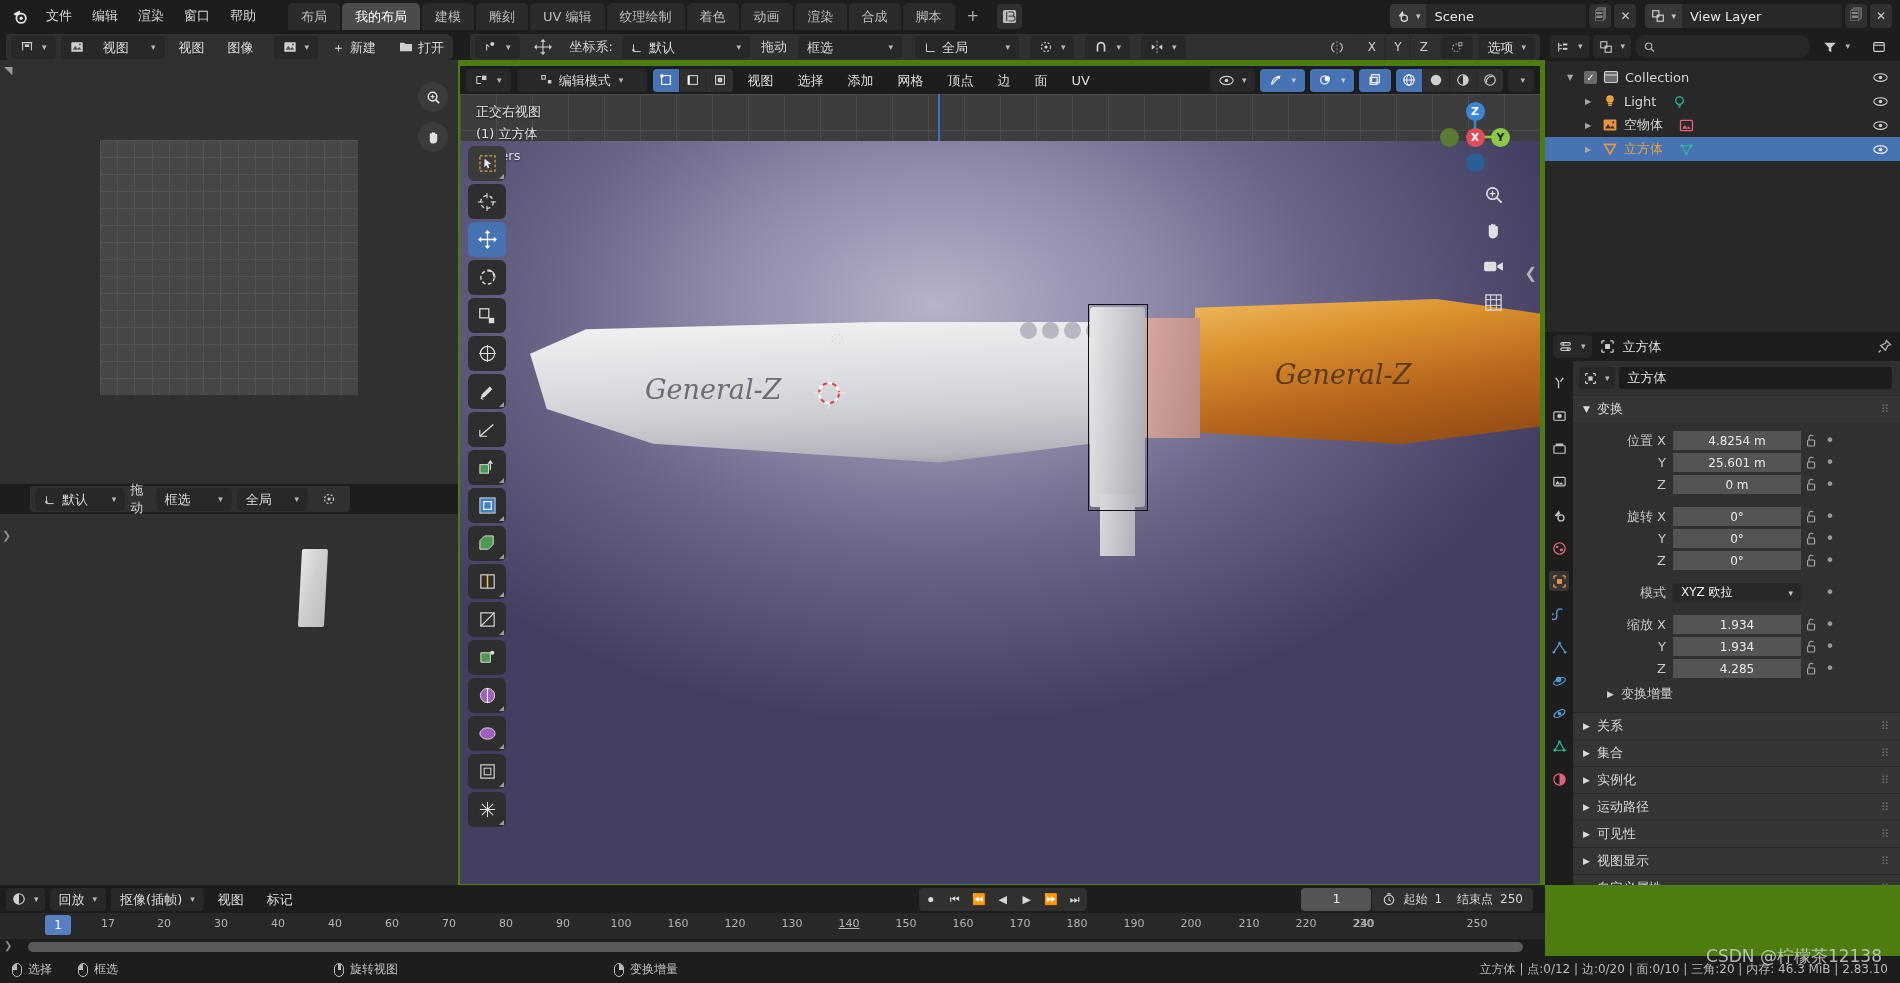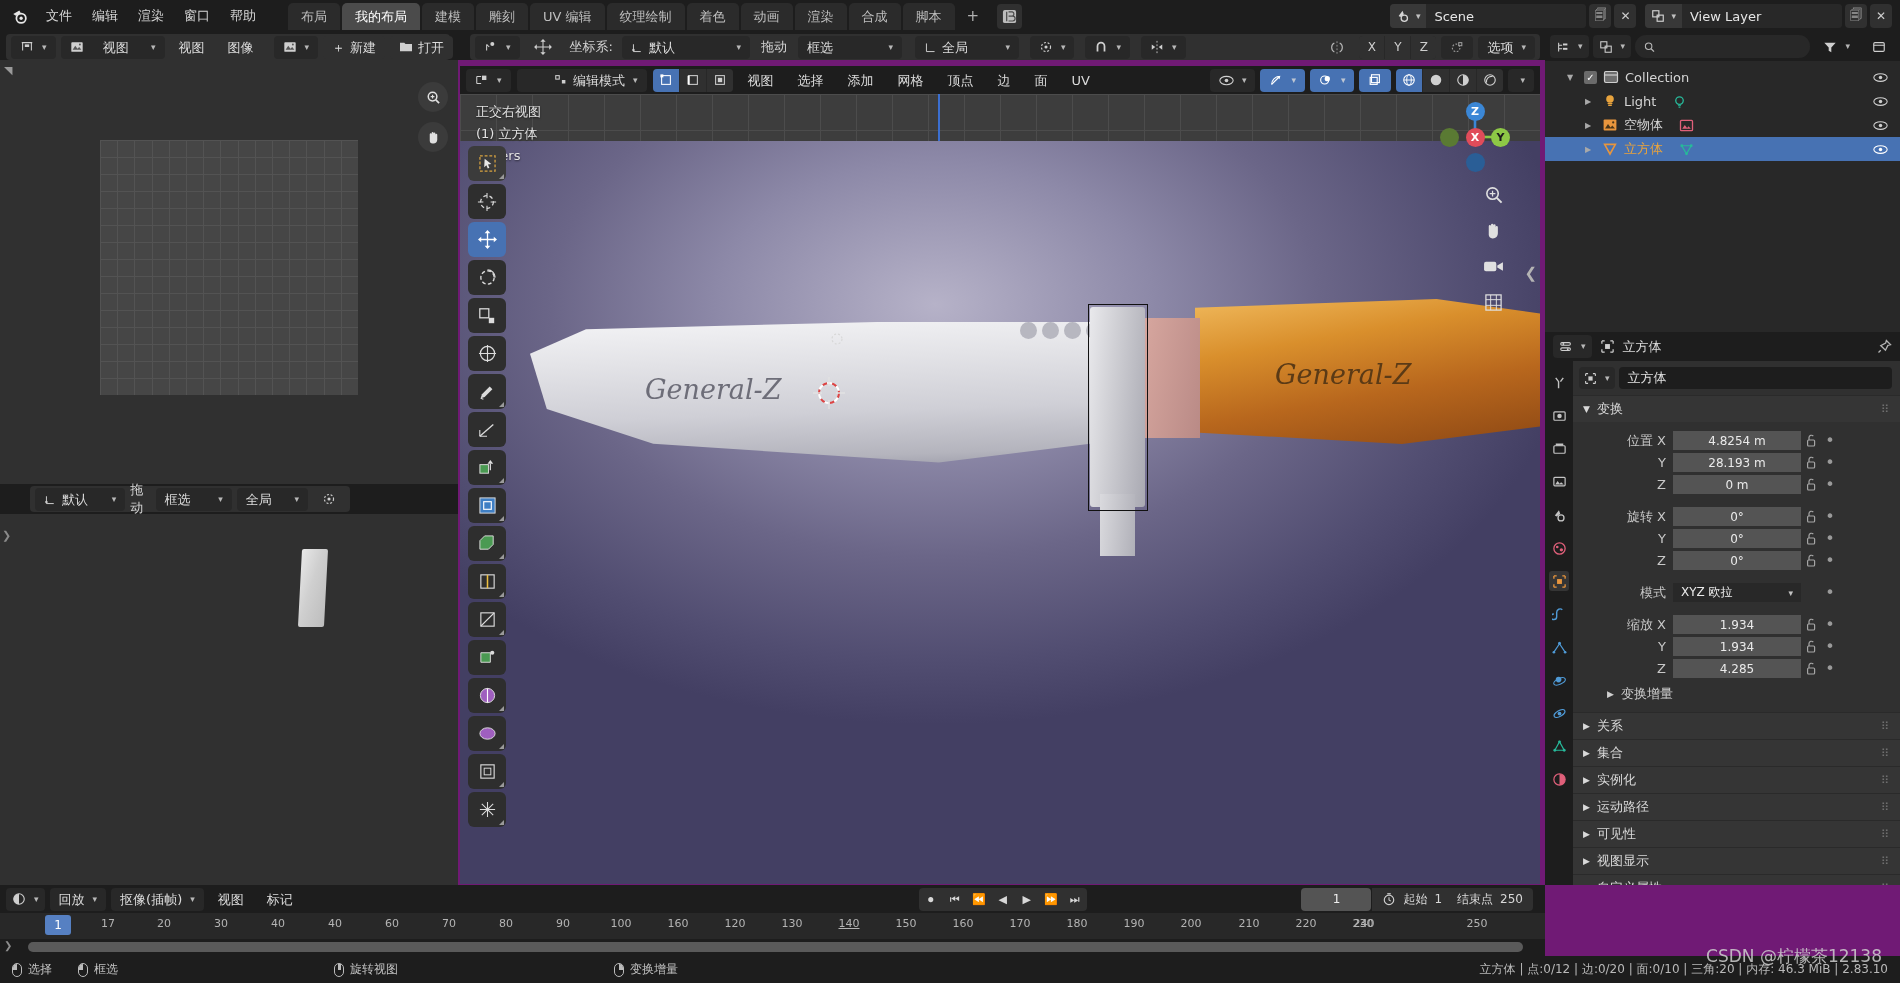--- a/index.html
+++ b/index.html
@@ -3,21 +3,21 @@
 <meta charset="utf-8">
 <style>
   * { box-sizing: border-box; margin:0; padding:0; }
   html,body{
     width:1900px; height:983px; overflow:hidden;
     background:#1d1d1d;
     font-family:"DejaVu Sans","Liberation Sans",sans-serif;
     font-size:13px; color:#e4e4e4;
     -webkit-font-smoothing:antialiased;
   }
-  .app{position:relative;width:1900px;height:983px;background:#701a75;}
+  .app{position:relative;width:1900px;height:983px;background:#4d7c0f;}
 
   
   .btn{
     display:flex;align-items:center;gap:5px;
     height:23px;padding:0 9px;border-radius:4px;
     background:#303030;color:#dcdcdc;white-space:nowrap;
     font-size:13px;line-height:23px;
   }
   .btn.flat{background:transparent;}
   .btn.dark{background:#282828;}
@@ -524,21 +524,21 @@
   </div>
 
   <div class="vp-header">
     <div class="btn dark">
       <svg width="14" height="14" viewBox="0 0 16 16">
           <path d="M2 4 h5 M2 4 v8 M2 12 h5" stroke="#cfcfcf" stroke-width="1.2" fill="none"></path>
           <rect x="8" y="3" width="5" height="5" fill="#cfcfcf"></rect>
         </svg>
       <span class="chev">▾</span>
     </div>
-    <div class="btn dark" style="width:130px;justify-content:flex-end;">
+    <div class="btn dark" style="width:130px;justify-content:center;">
       <span style="display:flex;align-items:center;gap:5px;">
         <svg width="14" height="14" viewBox="0 0 16 16">
             <rect x="2" y="3" width="4" height="4" fill="none" stroke="#cfcfcf" stroke-width="1.2"></rect>
             <rect x="9" y="8" width="4" height="4" fill="#cfcfcf"></rect>
           </svg>
         <span>编辑模式</span>
       </span>
       <span class="chev">▾</span>
     </div>
     <div class="seg">
@@ -1090,21 +1090,21 @@
           <span class="lock">
             <svg width="12" height="13" viewBox="0 0 12 13">
                 <path d="M3 6 V3.6 a2.4 2.4 0 014.3-1.4" stroke="#a5a5a5" stroke-width="1.2" fill="none"></path>
                 <rect x="1.6" y="6" width="7" height="6" rx="1" fill="none" stroke="#a5a5a5" stroke-width="1.2"></rect>
               </svg>
           </span>
           <span class="anim">•</span>
         </div>
         <div class="prow">
           <span class="plabel">Y</span>
-          <span class="pfield">28.193 m</span>
+          <span class="pfield">25.601 m</span>
           <span class="lock">
             <svg width="12" height="13" viewBox="0 0 12 13">
                 <path d="M3 6 V3.6 a2.4 2.4 0 014.3-1.4" stroke="#a5a5a5" stroke-width="1.2" fill="none"></path>
                 <rect x="1.6" y="6" width="7" height="6" rx="1" fill="none" stroke="#a5a5a5" stroke-width="1.2"></rect>
               </svg>
           </span>
           <span class="anim">•</span>
         </div>
         <div class="prow">
           <span class="plabel">Z</span>

